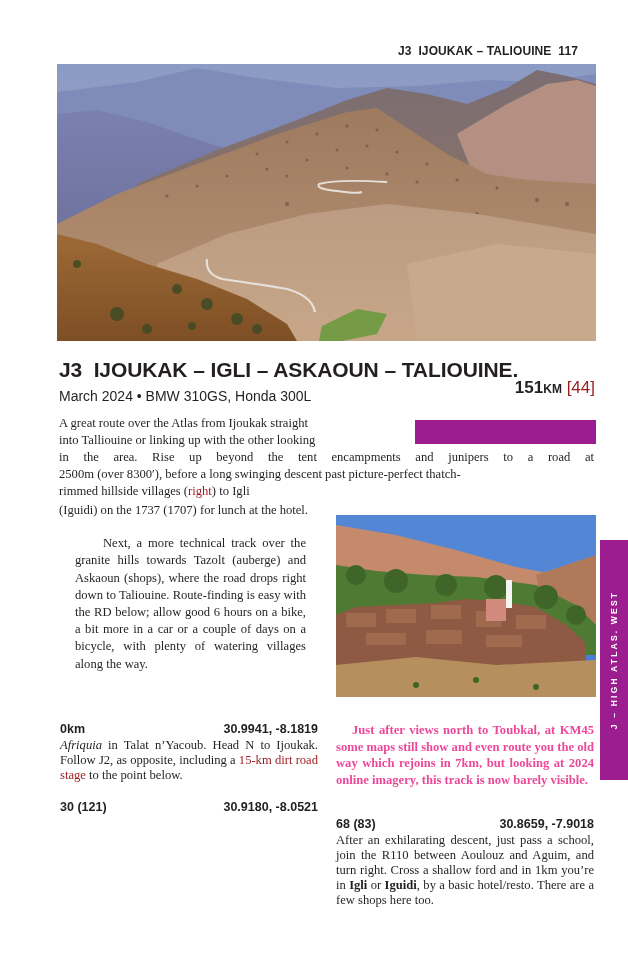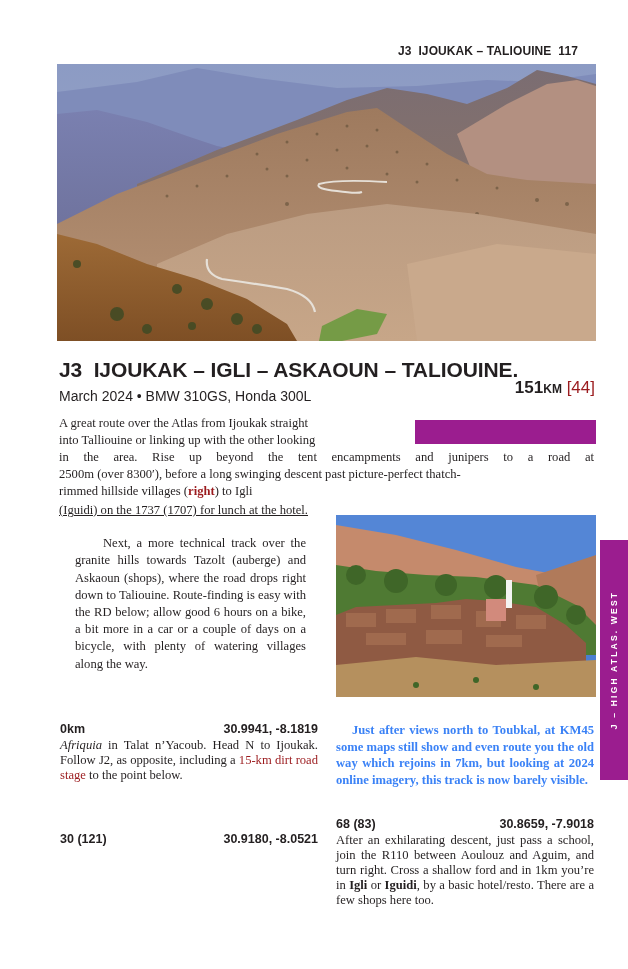--- a/index.html
+++ b/index.html
@@ -19,34 +19,34 @@
   .route-dist .unit { font-size: 12px; }
   .route-dist .hours { font-weight: normal; color: #9b1b1e; }
 
   .subtitle { left: 59px; top: 388px; font-size: 14px; color: #231f20; white-space: pre; }
 
   .map-badge { left: 415px; top: 420px; width: 181px; height: 24px; background: #9b1d8f; color: #fff; font-size: 10.5px; font-weight: bold; line-height: 24px; text-align: center; white-space: pre; }
   .map-badge .sc { font-size: 14px; }
 
   .body-text { font-size: 12.6px; line-height: 17.2px; text-align: justify; font-family: "Liberation Serif", serif; }
   .p-line { position: absolute; white-space: nowrap; }
-  .red-bold { color: #9b1b1e; font-weight: bold; }
+  .red-bold { color: #9b1b1e; font-weight: normal; }
   .red { color: #9b1b1e; }
 
   .side-tab { left: 600px; top: 540px; width: 28px; height: 240px; background: #9b1d8f; }
   .side-tab-label { position: absolute; left: 50%; top: 50%; transform: translate(-50%, -50%) rotate(-90deg); color: #fff; font-size: 8.5px; font-weight: bold; letter-spacing: 2.2px; white-space: pre; }
 
   .wp-col { width: 258px; }
   .wp-head { position: relative; height: 16px; font-size: 12.5px; font-weight: bold; }
   .wp-head .km { position: absolute; left: 0; top: 0; }
   .wp-head .coords { position: absolute; right: 0; top: 0; }
   .wp-body { font-family: "Liberation Serif", serif; font-size: 12.6px; line-height: 15px; text-align: justify; }
   .wp-body p { margin: 0; }
   .indent { text-indent: 16px; }
-  .blue-note { color: #3b82f6; font-weight: bold; font-family: "Liberation Serif", serif; font-size: 12.6px; line-height: 16.5px; text-align: justify; }
+  .blue-note { color: #ec4899; font-weight: bold; font-family: "Liberation Serif", serif; font-size: 12.6px; line-height: 16.5px; text-align: justify; }
 </style>
 </head>
 <body>
 
 <div class="abs running-head sans">
   <span>J3  IJOUKAK – TALIOUINE</span>&nbsp;&nbsp;<span>117</span>
 </div>
 
 <div class="abs photo photo-top">
   <svg width="539" height="277" viewBox="0 0 539 277" preserveAspectRatio="none">
@@ -153,21 +153,21 @@
 
 <div class="abs body-text" style="left:59px; top:415px; width:340px;">
   <div class="p-line" style="top:0;">A great route over the Atlas from Ijoukak straight</div>
   <div class="p-line" style="top:17px;">into Talliouine or linking up with the other looking</div>
   <div class="p-line" style="top:34px; width:535px; text-align:justify; text-align-last:justify;">in the area. Rise up beyond the tent encampments and junipers to a road at</div>
   <div class="p-line" style="top:51px; width:535px;">2500m (over 8300′), before a long swinging descent past picture-perfect thatch-</div>
   <div class="p-line" style="top:68px;"><span>rimmed hillside villages (</span><span class="red-bold">right</span><span>) to Igli</span></div>
 </div>
 
 <div class="abs body-text" style="left:59px; top:502px; width:263px;">
-  <p style="margin:0;text-decoration:underline;">(Iguidi) on the 1737 (1707) for lunch at the hotel.</p>
+  <p style="margin:0;">(Iguidi) on the 1737 (1707) for lunch at the hotel.</p>
   <p style="margin:16px; text-indent:28px;">Next, a more technical track over the granite hills towards Tazolt (auberge) and Askaoun (shops), where the road drops right down to Taliouine. Route-finding is easy with the RD below; allow good 6 hours on a bike, a bit more in a car or a couple of days on a bicycle, with plenty of watering villages along the way.</p>
 </div>
 
 <div class="abs photo photo-village">
   <svg width="260" height="182" viewBox="0 0 260 182" preserveAspectRatio="none">
     <rect width="260" height="182" fill="#4a7ed0"></rect>
     <rect width="260" height="60" fill="#5486d6"></rect>
     <path d="M0 10 L60 20 L120 35 L180 52 L212 58 L212 100 L0 100 Z" fill="#c58a6c"></path>
     <path d="M200 60 L230 50 L260 40 L260 120 L210 110 Z" fill="#b07a5a"></path>
     <path d="M0 50 L40 56 L90 60 L140 62 L200 70 L240 90 L260 110 L260 140 L0 140 Z" fill="#4f7a33"></path>
@@ -209,21 +209,21 @@
 <div class="abs wp-col" style="left:60px; top:722px;">
   <div class="wp-head sans">
     <span class="km">0km</span>
     <span class="coords">30.9941, -8.1819</span>
   </div>
   <div class="wp-body">
     <p><i>Afriquia</i><span> in Talat n’Yacoub. Head N to Ijoukak. Follow J2, as opposite, including a </span><span class="red">15-km dirt road stage</span><span> to the point below.</span></p>
   </div>
 </div>
 
-<div class="abs wp-col" style="left:60px; top:800px;margin-top:32px;">
+<div class="abs wp-col" style="left:60px; top:800px;">
   <div class="wp-head sans">
     <span class="km">30 (121)</span>
     <span class="coords">30.9180, -8.0521</span>
   </div>
   <div class="wp-body">
   </div>
 </div>
 
 <div class="abs wp-col" style="left:336px; top:722px;">
   <p class="blue-note indent" style="margin:0;">Just after views north to Toubkal, at KM45 some maps still show and even route you the old way which rejoins in 7km, but looking at 2024 online imagery, this track is now barely visible.</p>

